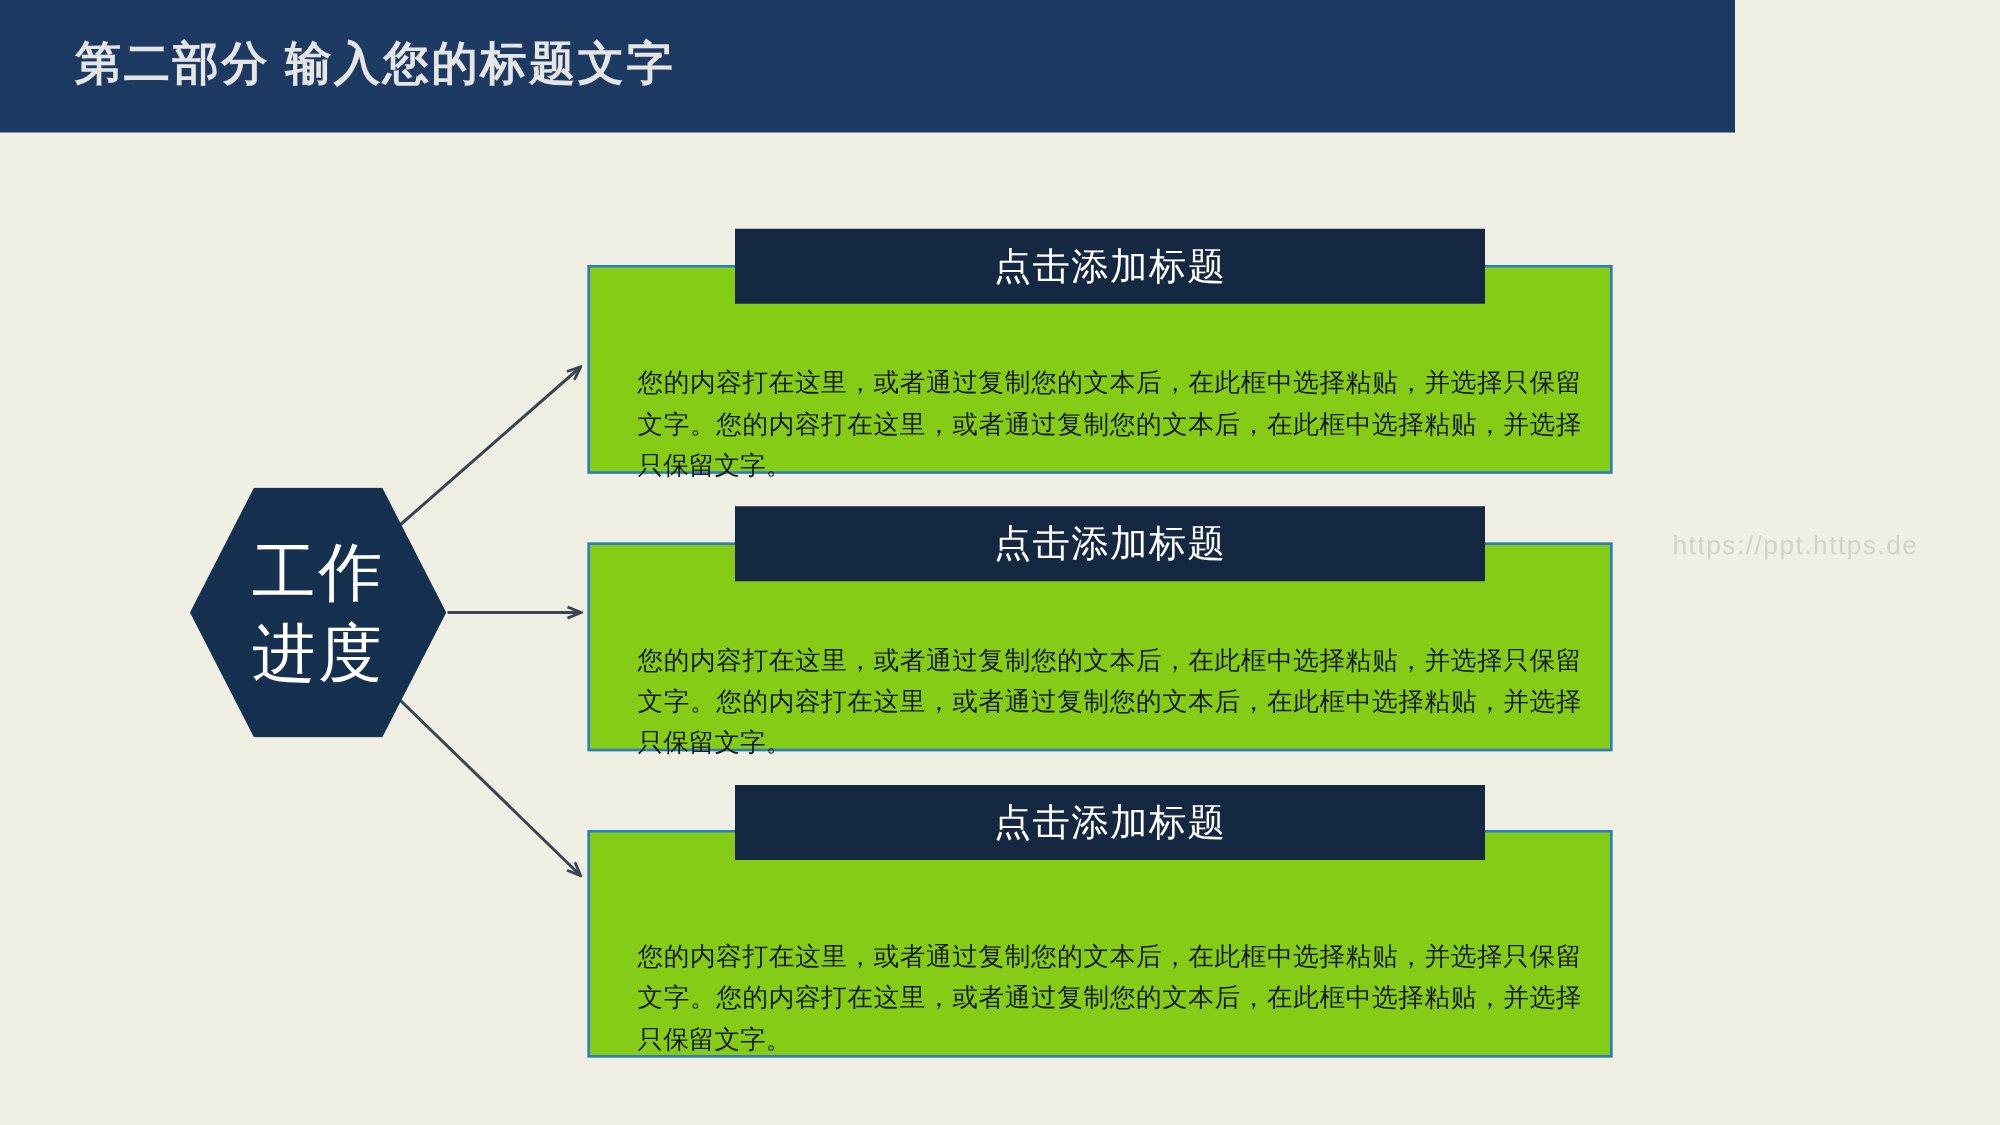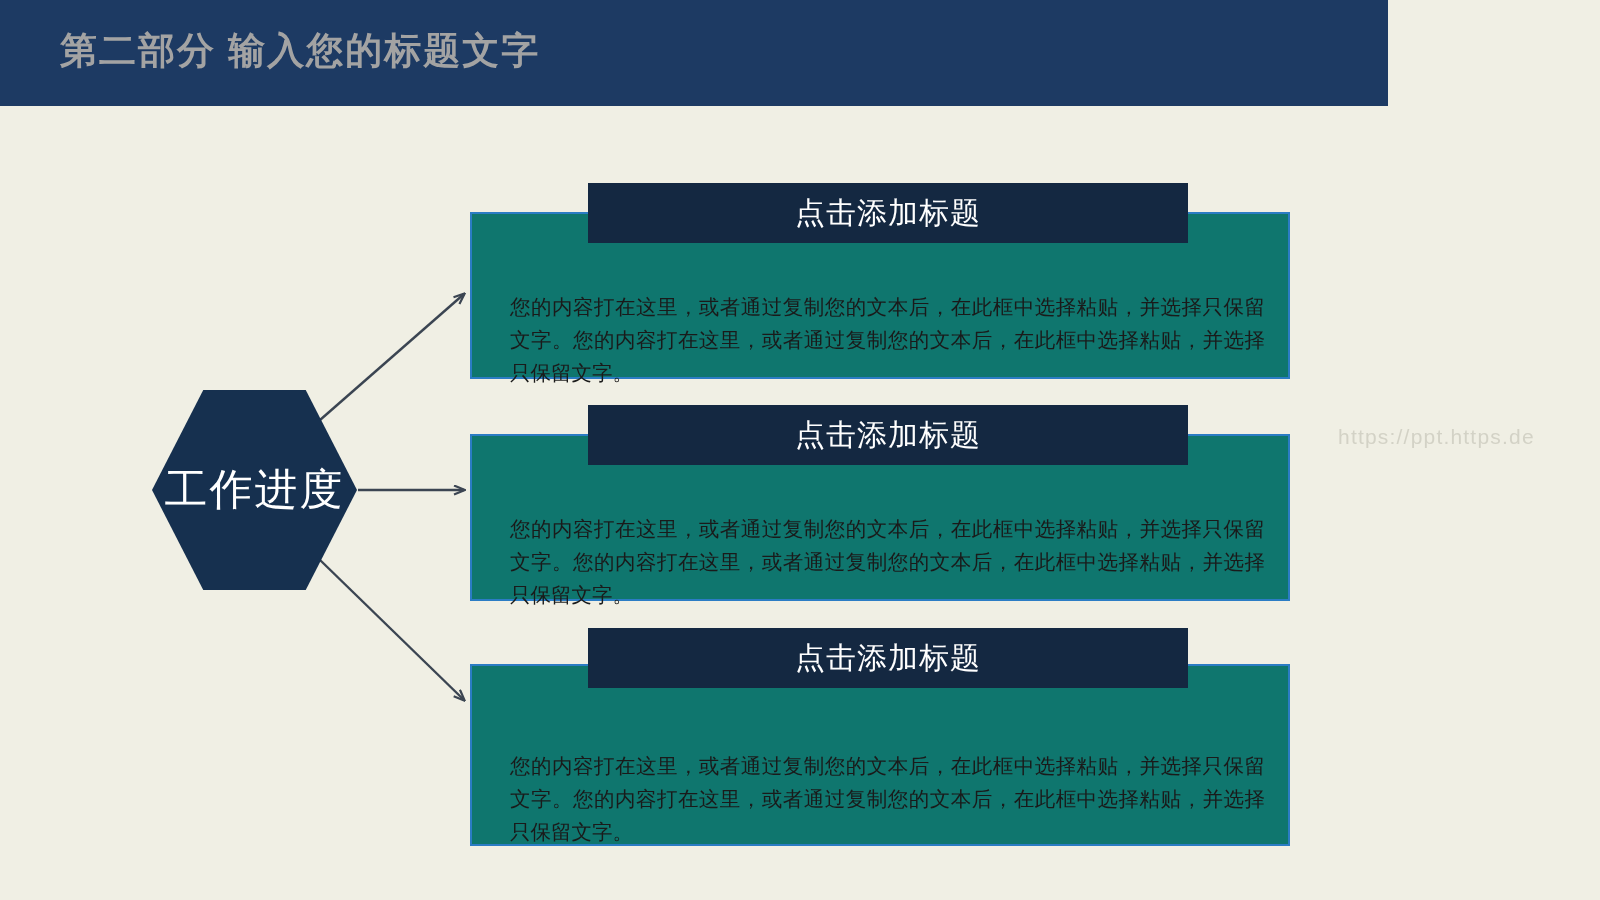--- a/index.html
+++ b/index.html
@@ -30,21 +30,21 @@
     width: 1388px;
     height: 106px;
     background: #1d3a63;
   }
   #header-title {
     position: absolute;
     left: 60px;
     top: 26px;
     font-size: 37px;
     font-weight: bold;
-    color: #a3a3a3;
+    color: #e5e5e5;
     letter-spacing: 2px;
     white-space: nowrap;
   }
   #logo-panel {
     position: absolute;
     left: 1398px;
     top: 0;
     width: 202px;
     height: 113px;
     background: #0a71bd;
@@ -77,25 +77,25 @@
   #hexagon .hex-shape {
     position: absolute;
     inset: 0;
     background: #16304f;
     clip-path: polygon(25% 0%, 75% 0%, 100% 50%, 75% 100%, 25% 100%, 0% 50%);
   }
   #hexagon .hex-label {
     position: absolute;
     inset: 0;
     display: flex;
-    flex-direction: row;
+    flex-direction: column;
     align-items: center;
     justify-content: center;
     color: #ffffff;
-    font-size: 43px;
+    font-size: 51px;
     line-height: 1.28;
     letter-spacing: 2px;
   }
 
   
   #connectors {
     position: absolute;
     left: 0;
     top: 0;
     width: 1600px;
@@ -106,21 +106,21 @@
   
   .card {
     position: absolute;
     left: 470px;
     width: 820px;
   }
   .card-body {
     position: absolute;
     left: 0;
     width: 820px;
-    background: #0f766e;
+    background: #84cc16;
     border: 2px solid #2b7cc4;
     box-sizing: border-box;
   }
   .card-title {
     position: absolute;
     left: 118px;
     width: 600px;
     height: 60px;
     background: #142841;
     color: #ffffff;

